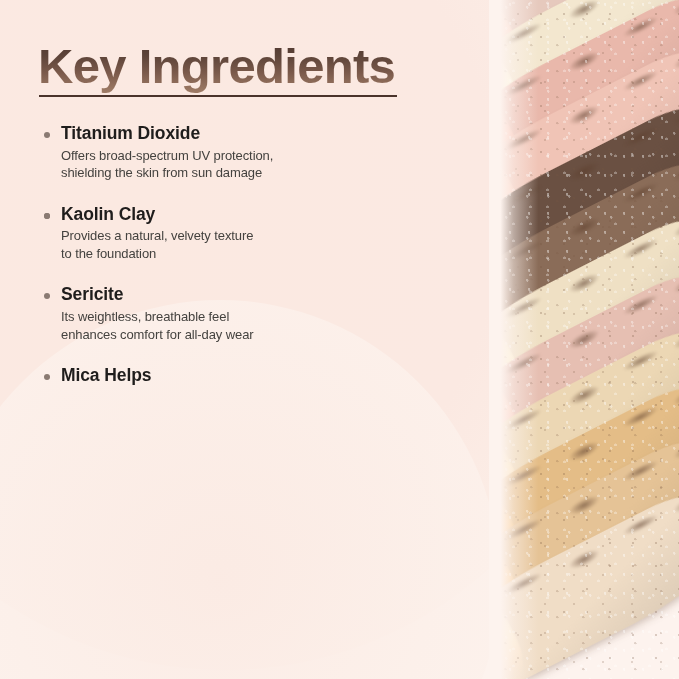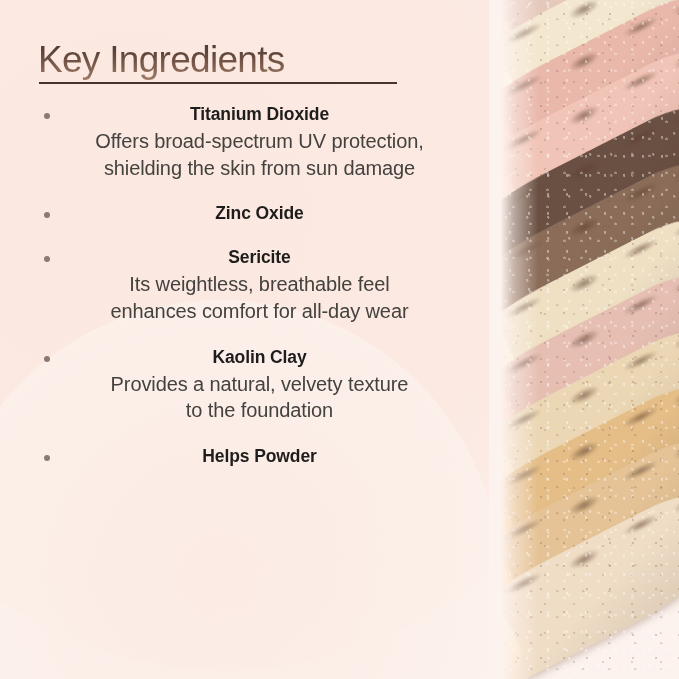--- a/index.html
+++ b/index.html
@@ -39,59 +39,59 @@
   
   #content {
     position:absolute;
     left:0; top:0;
     width:470px; height:679px;
     padding:40px 0 0 38px;
   }
 
   #title-wrap { position:relative; width:360px; }
   #title {
-    font-size:37px;
-    font-weight:normal;
+    font-size:49px;
+    font-weight:bold;
     letter-spacing:-0.7px;
     line-height:1.08;
     background:linear-gradient(180deg,#4e372f 0%,#5d4439 30%,#7b5a4b 62%,#a07d67 100%);
     -webkit-background-clip:text;
     background-clip:text;
     color:transparent;
     -webkit-text-fill-color:transparent;
     text-shadow:none;
     white-space:nowrap;
   }
   #title-underline {
     position:absolute;
     left:1px; bottom:-4px;
     width:358px; height:2px;
     background:#4a332b;
   }
 
-  #list { margin-top:24px; list-style:none; width:420px;text-align:center; }
+  #list { margin-top:30px; list-style:none; width:420px; }
   .item { position:relative; padding-left:23px; margin-bottom:22px; }
   .item:last-child { margin-bottom:0; }
   .bullet {
     position:absolute;
     left:6px; top:9px;
     width:6px; height:6px;
     border-radius:50%;
     background:#8a7a72;
   }
   .item-name {
     font-size:17.5px;
     font-weight:bold;
     color:#1f1d1c;
     letter-spacing:-0.1px;
     line-height:1.25;
     margin-bottom:2px;
   }
   .item-desc {
-    font-size:20px;
+    font-size:13px;
     font-weight:300;
     color:#44423f;
     line-height:1.34;
     letter-spacing:-0.1px;
     white-space:pre-line;
   }
 
   
   #swatch-panel {
     position:absolute;
@@ -175,37 +175,36 @@
 
     <ul id="list">
         <li class="item">
           <span class="bullet"></span>
           <div class="item-name">Titanium Dioxide</div>
           <div class="item-desc">Offers broad-spectrum UV protection,
 shielding the skin from sun damage</div>
         </li>
         <li class="item">
           <span class="bullet"></span>
-          <div class="item-name">Zinc Oxide</div>
+        </li>
+        <li class="item">
+          <span class="bullet"></span>
+          <div class="item-name">Kaolin Clay</div>
+          <div class="item-desc">Provides a natural, velvety texture
+to the foundation</div>
         </li>
         <li class="item">
           <span class="bullet"></span>
           <div class="item-name">Sericite</div>
           <div class="item-desc">Its weightless, breathable feel
 enhances comfort for all-day wear</div>
         </li>
         <li class="item">
           <span class="bullet"></span>
-          <div class="item-name">Kaolin Clay</div>
-          <div class="item-desc">Provides a natural, velvety texture
-to the foundation</div>
-        </li>
-        <li class="item">
-          <span class="bullet"></span>
-          <div class="item-name">Helps Powder</div>
+          <div class="item-name">Mica Helps</div>
         </li>
       </ul>
 
   </section>
 
   <aside id="swatch-panel">
     <div id="streaks">
         <div class="streak" style="top: -34px; background: linear-gradient(160deg, rgb(232, 214, 196) 0%, rgb(232, 214, 196) 55%, rgba(0, 0, 0, 0.1) 100%), rgb(232, 214, 196);"></div>
         <div class="streak" style="top: 16px; background: linear-gradient(160deg, rgb(230, 201, 189) 0%, rgb(230, 201, 189) 55%, rgba(0, 0, 0, 0.1) 100%), rgb(230, 201, 189);"></div>
         <div class="streak" style="top: 66px; background: linear-gradient(160deg, rgb(243, 231, 207) 0%, rgb(243, 231, 207) 55%, rgba(0, 0, 0, 0.1) 100%), rgb(243, 231, 207);"></div>

